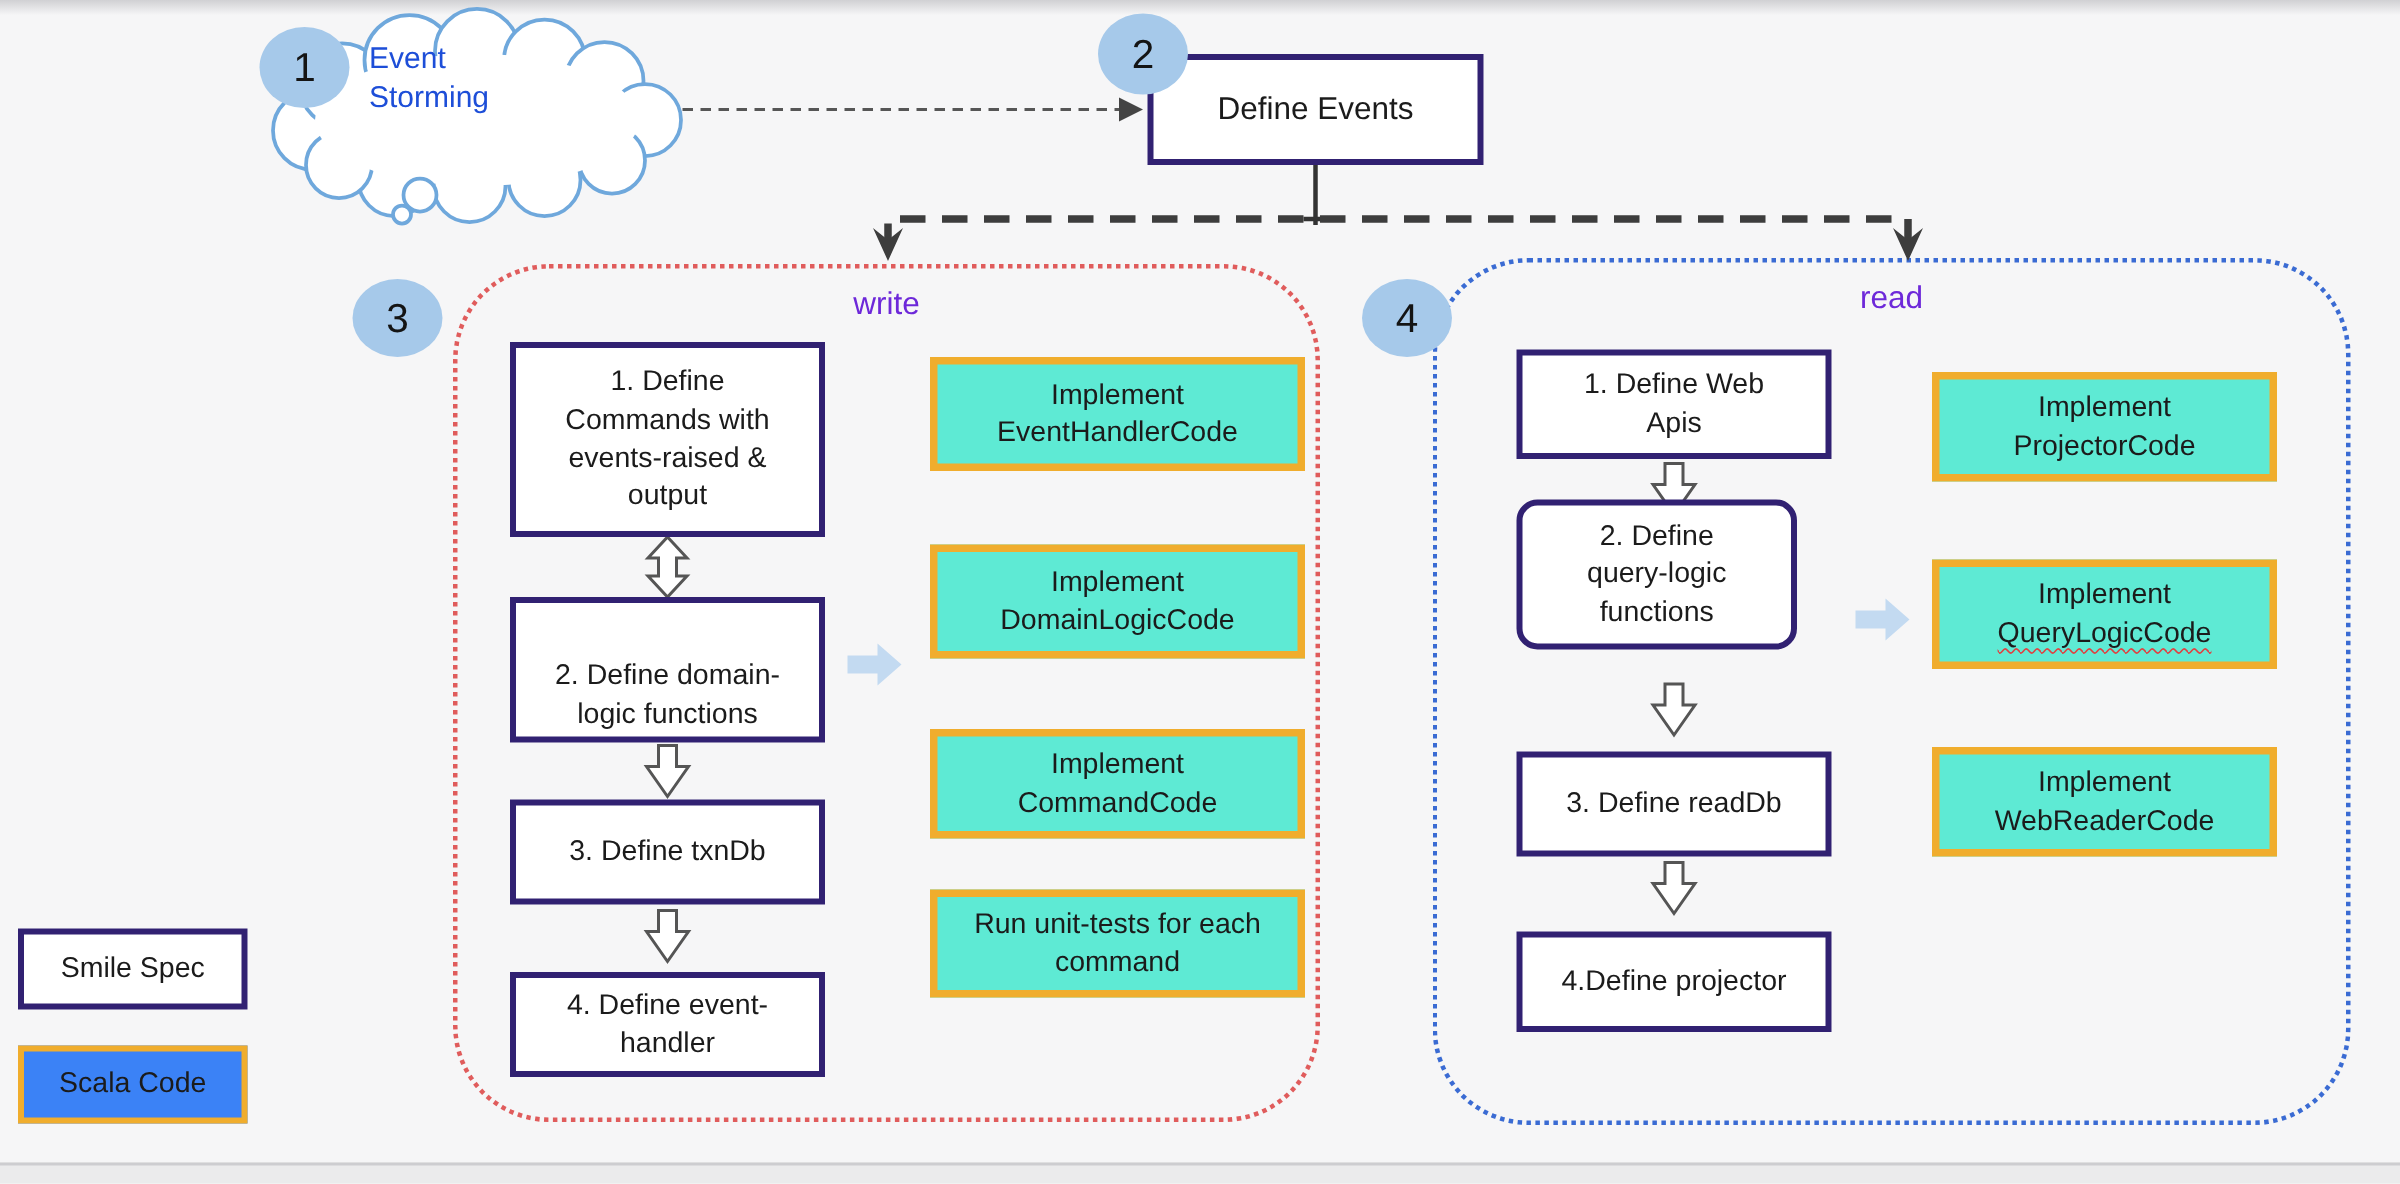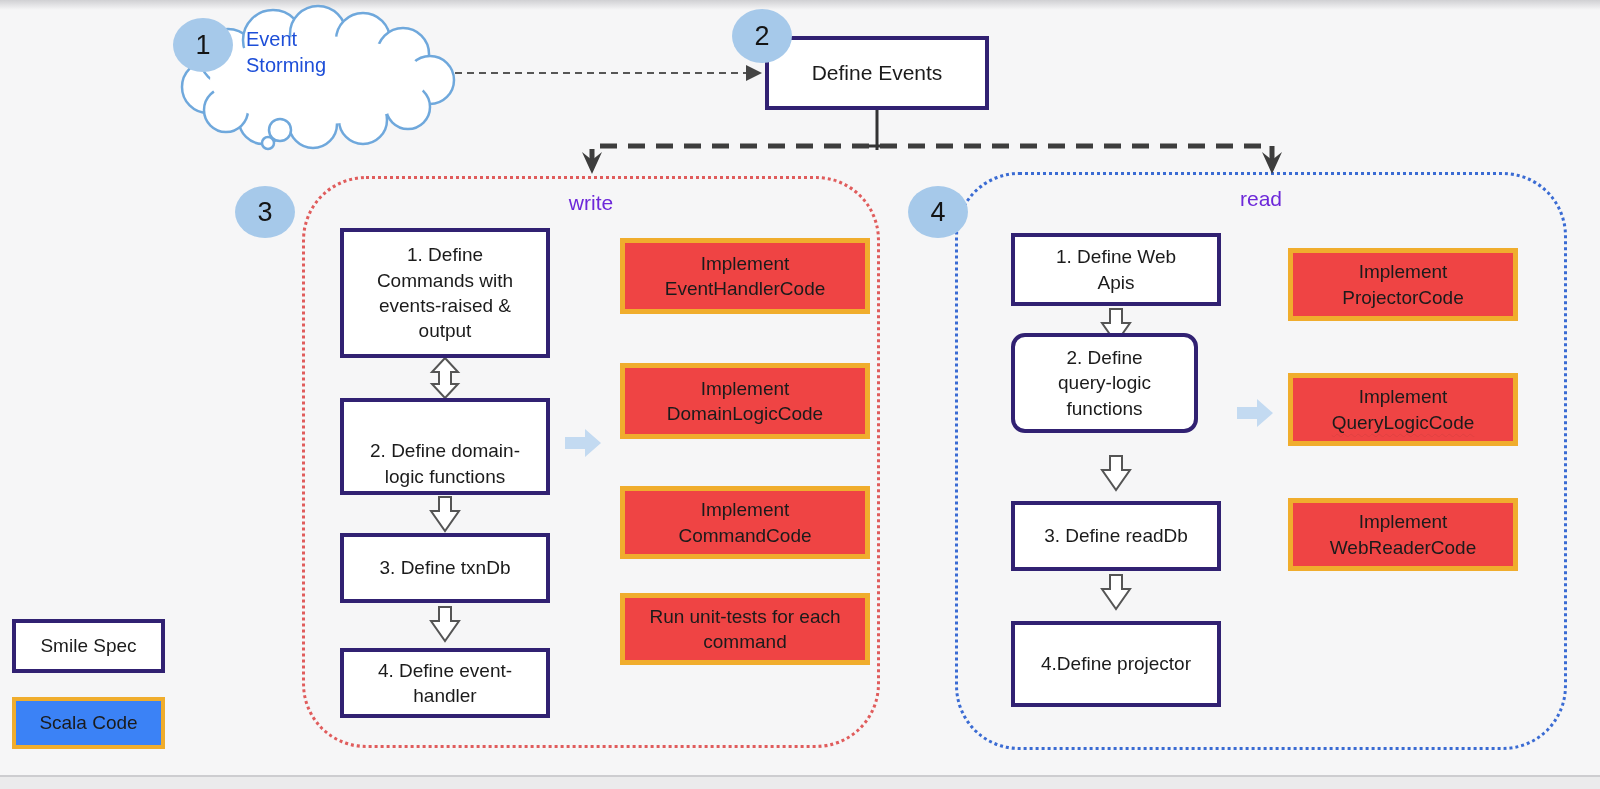--- a/index.html
+++ b/index.html
@@ -45,21 +45,21 @@
   
   .spec-box{
     position:absolute;background:#fff;
     border:4px solid var(--spec-border);
     display:flex;align-items:center;justify-content:center;
     text-align:center;font-size:19px;line-height:1.34;
     padding:2px 22px;z-index:4;
   }
   
   .code-box{
-    position:absolute;background:#ef4444;
+    position:absolute;background:#5eead4;
     border:5px solid var(--code-border);
     display:flex;align-items:center;justify-content:center;
     text-align:center;font-size:19px;line-height:1.34;
     padding:2px 8px;z-index:4;
   }
   .nowrap{white-space:nowrap;padding:2px 6px;}
   .narrow-text{max-width:132px;}
 
   
   .events-box{
@@ -239,21 +239,21 @@
   </svg>
 
   <div class="spec-box" style="left:53px;top:326px;width:210px;height:70px;">
     <span class="nowrap">3. Define readDb</span>
   </div>
 
   <svg class="icon" style="left:141px;top:398px;" width="34" height="38" viewBox="0 0 34 38">
     <path d="M11,2 H23 V16 H31 L17,36 L3,16 H11 Z" fill="#ffffff" stroke="#555555" stroke-width="2"></path>
   </svg>
 
-  <div class="spec-box" style="left:53px;top:446px;width:210px;height:86px;">
+  <div class="spec-box" style="left:53px;top:446px;width:210px;height:67px;">
     <span class="nowrap">4.Define projector</span>
   </div>
 
   <svg class="icon" style="left:277px;top:222px;" width="40" height="32" viewBox="0 0 40 32">
     <path d="M2,10 H22 V2 L38,16 L22,30 V22 H2 Z" fill="var(--flow-arrow)"></path>
   </svg>
 
   <div class="code-box" style="left:330px;top:73px;width:230px;height:73px;">
     <span>Implement ProjectorCode</span>
   </div>

